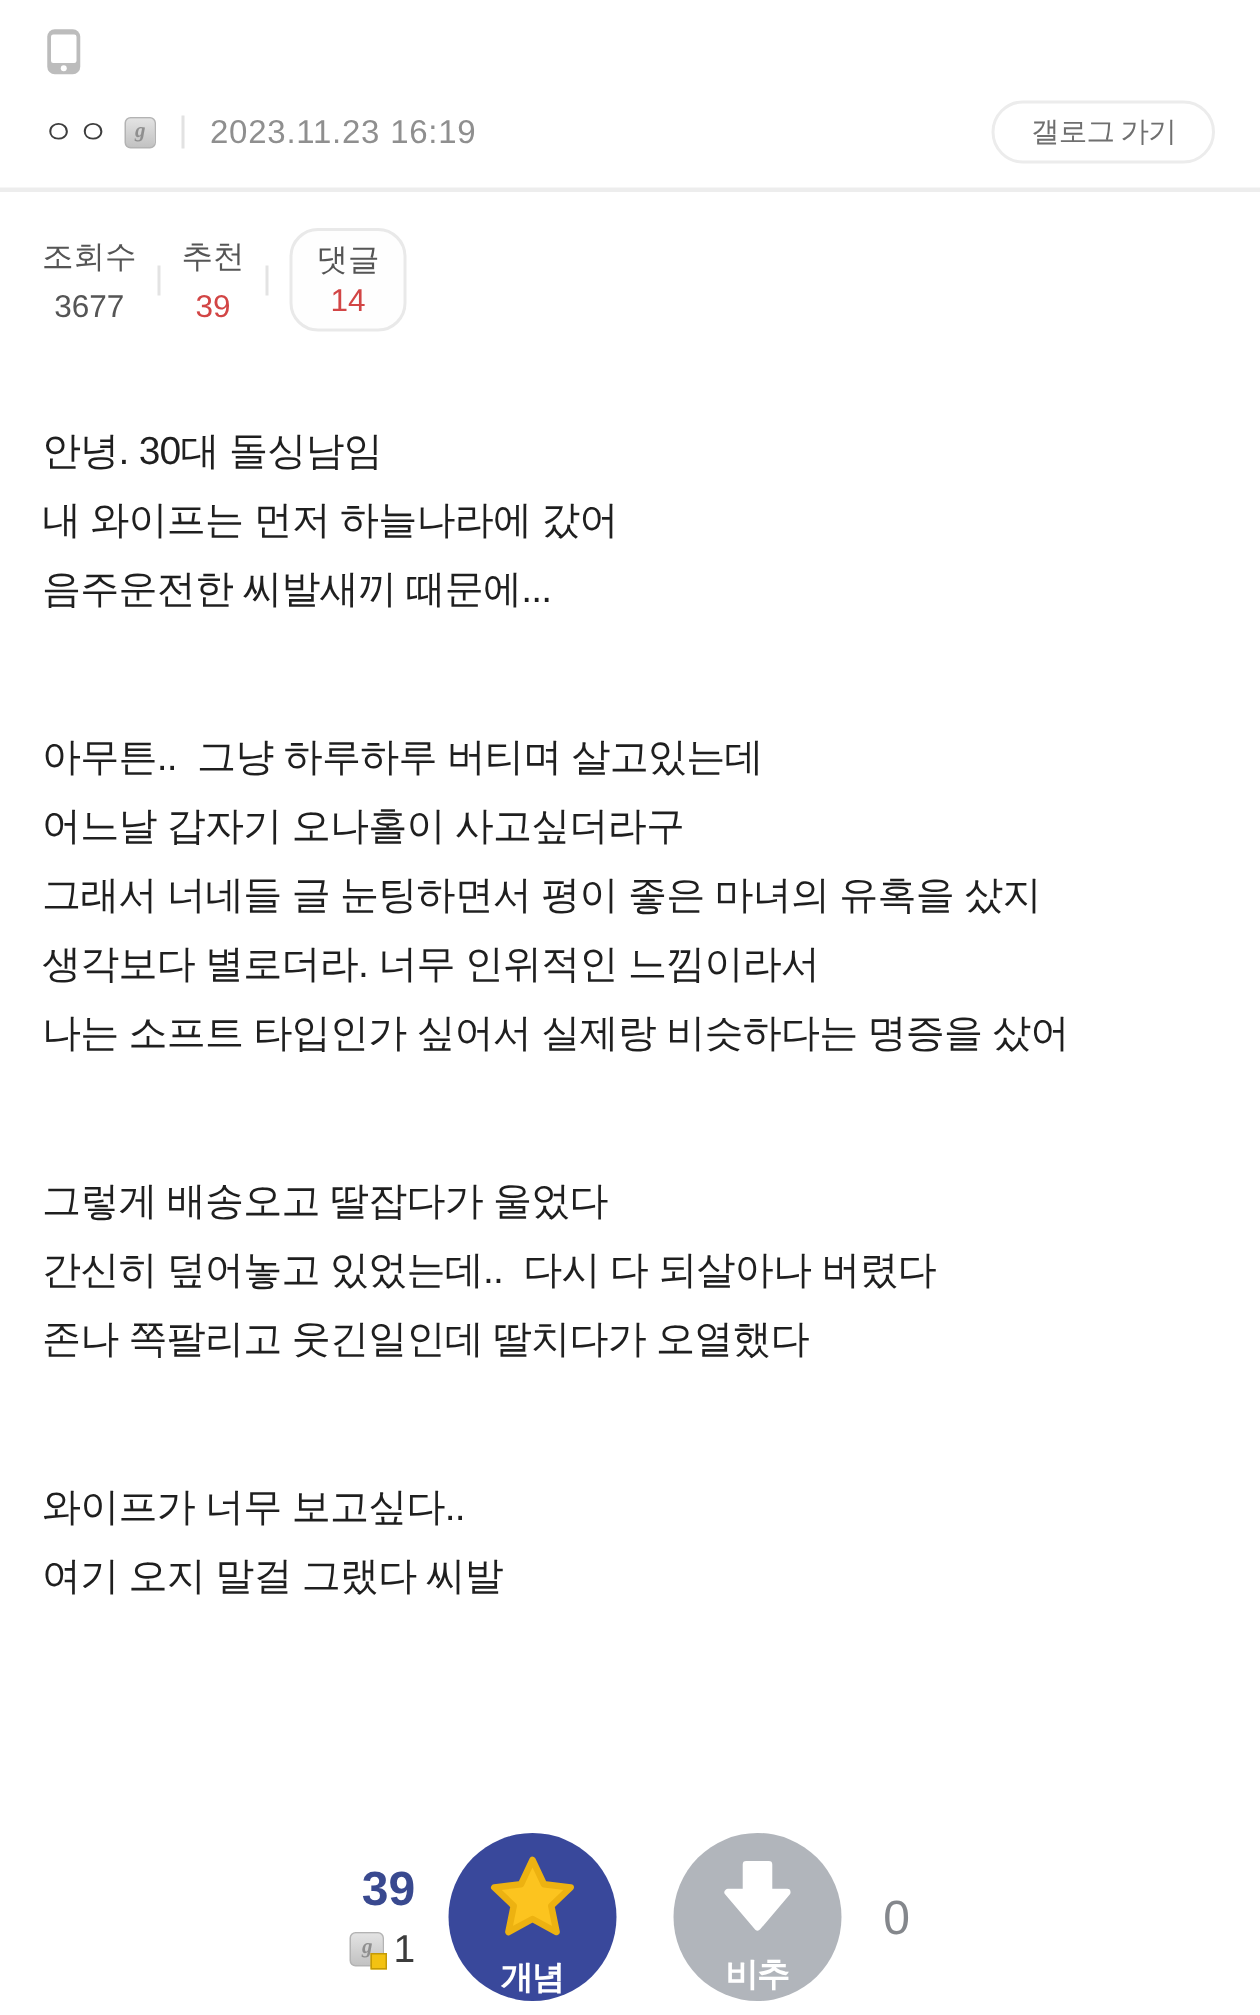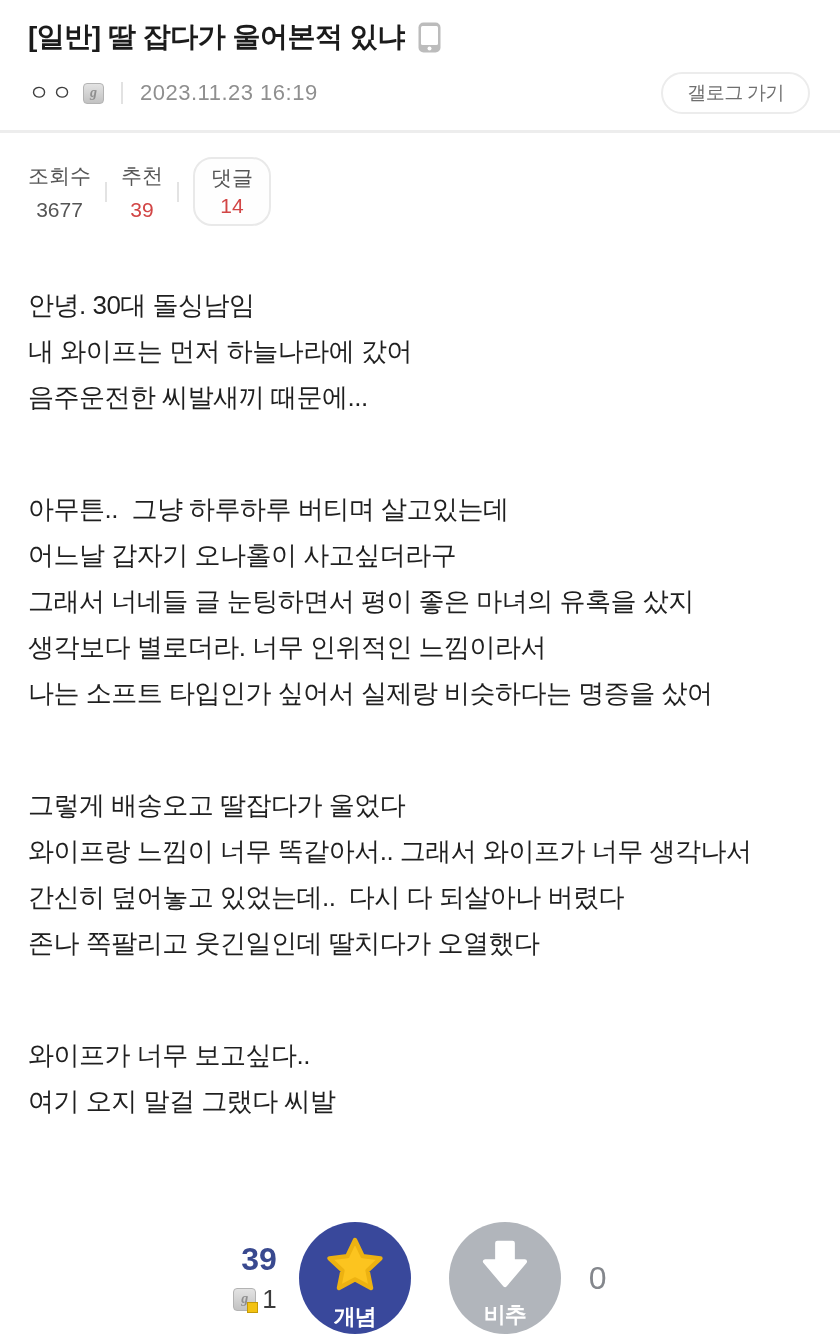--- a/index.html
+++ b/index.html
@@ -81,21 +81,20 @@
   .vote-btn .label { color: #fff; font-size: 22px; font-weight: 700; margin-top: 2px; letter-spacing: -1px; }
   .down-count { font-size: 32px; color: #84878c; margin-left: 28px; }
 </style>
 </head>
 <body>
 
 <div class="page">
 
   <div>
     <h1 class="post-title">
-      <span>[일반] 딸 잡다가 울어본적 있냐</span>
       <span class="phone-icon">
         <svg width="25" height="33" viewBox="0 0 25 33">
           <rect x="1.5" y="1.5" width="22" height="30" rx="5" fill="#bcbcbc"></rect>
           <rect x="4" y="5" width="17" height="19" rx="1.5" fill="#ffffff"></rect>
           <circle cx="12.5" cy="27.5" r="2" fill="#ffffff"></circle>
         </svg>
       </span>
     </h1>
 
     <div class="meta-row">
@@ -136,21 +135,20 @@
     </div>
     <div class="para">
       <div class="line">아무튼..  그냥 하루하루 버티며 살고있는데</div>
       <div class="line">어느날 갑자기 오나홀이 사고싶더라구</div>
       <div class="line">그래서 너네들 글 눈팅하면서 평이 좋은 마녀의 유혹을 샀지</div>
       <div class="line">생각보다 별로더라. 너무 인위적인 느낌이라서</div>
       <div class="line">나는 소프트 타입인가 싶어서 실제랑 비슷하다는 명증을 샀어</div>
     </div>
     <div class="para">
       <div class="line">그렇게 배송오고 딸잡다가 울었다</div>
-      <div class="line">와이프랑 느낌이 너무 똑같아서.. 그래서 와이프가 너무 생각나서</div>
       <div class="line">간신히 덮어놓고 있었는데..  다시 다 되살아나 버렸다</div>
       <div class="line">존나 쪽팔리고 웃긴일인데 딸치다가 오열했다</div>
     </div>
     <div class="para">
       <div class="line">와이프가 너무 보고싶다..</div>
       <div class="line">여기 오지 말걸 그랬다 씨발</div>
     </div>
   </div>
 </div>
 

